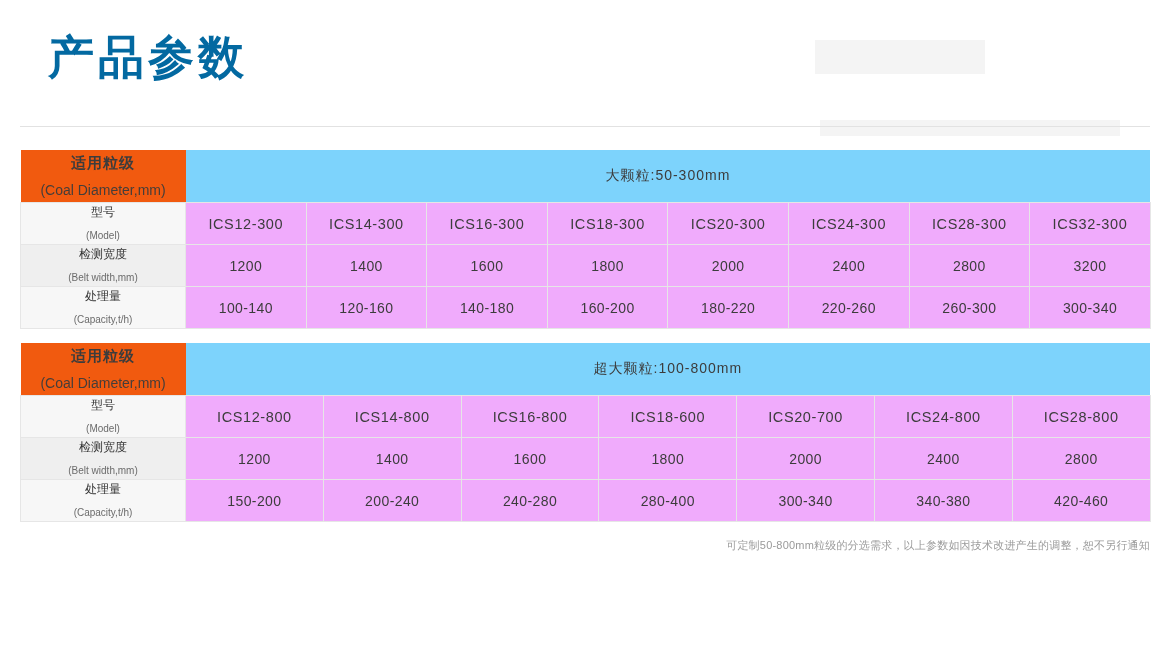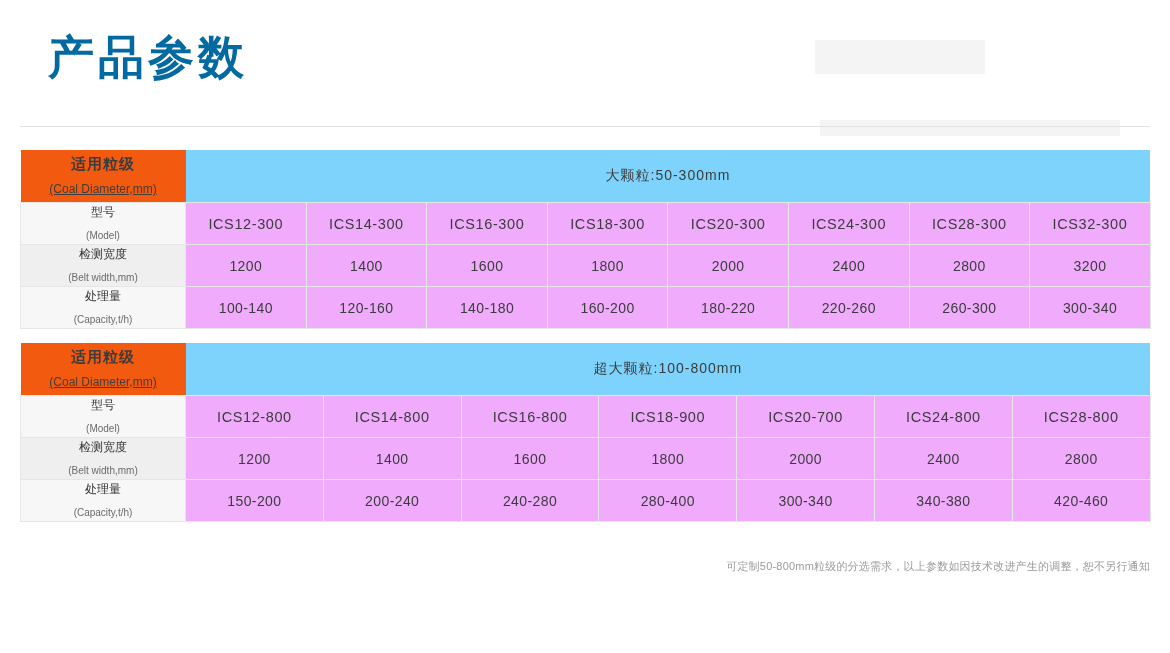--- a/index.html
+++ b/index.html
@@ -85,26 +85,25 @@
     width: 165px;
     line-height: 1.15;
   }
   td.head-label .cn {
     font-size: 15px;
     font-weight: bold;
     letter-spacing: 1px;
     display: block;
   }
   td.head-label .en {
-    font-size: 12px;
+    font-size: 14px;
     font-weight: normal;
     display: block;
     opacity: .95;
     margin-top: 10px;
-    text-decoration: underline;
   }
   td.head-title {
     background: #7dd3fc;
     color: #ffffff;
     font-size: 17px;
     font-weight: normal;
     letter-spacing: 1px;
   }
 
   
@@ -140,21 +139,21 @@
     background: #efefef;
   }
   tr.model td.cell {
     font-size: 14.5px;
     letter-spacing: .6px;
   }
 
   .footnote {
     position: absolute;
     right: 20px;
-    top: 559px;
+    top: 538px;
     font-size: 11px;
     color: #9a9a9a;
     letter-spacing: .2px;
   }
 </style>
 </head>
 <body>
 
 <div class="page">
 
@@ -257,21 +256,21 @@
         </tr>
 
         <tr class="model">
           <td class="row-label">
             <span class="cn">型号</span>
             <span class="en">(Model)</span>
           </td>
           <td class="cell">ICS12-800</td>
           <td class="cell">ICS14-800</td>
           <td class="cell">ICS16-800</td>
-          <td class="cell">ICS18-900</td>
+          <td class="cell">ICS18-600</td>
           <td class="cell">ICS20-700</td>
           <td class="cell">ICS24-800</td>
           <td class="cell">ICS28-800</td>
         </tr>
 
         <tr class="alt">
           <td class="row-label">
             <span class="cn">检测宽度</span>
             <span class="en">(Belt width,mm)</span>
           </td>

